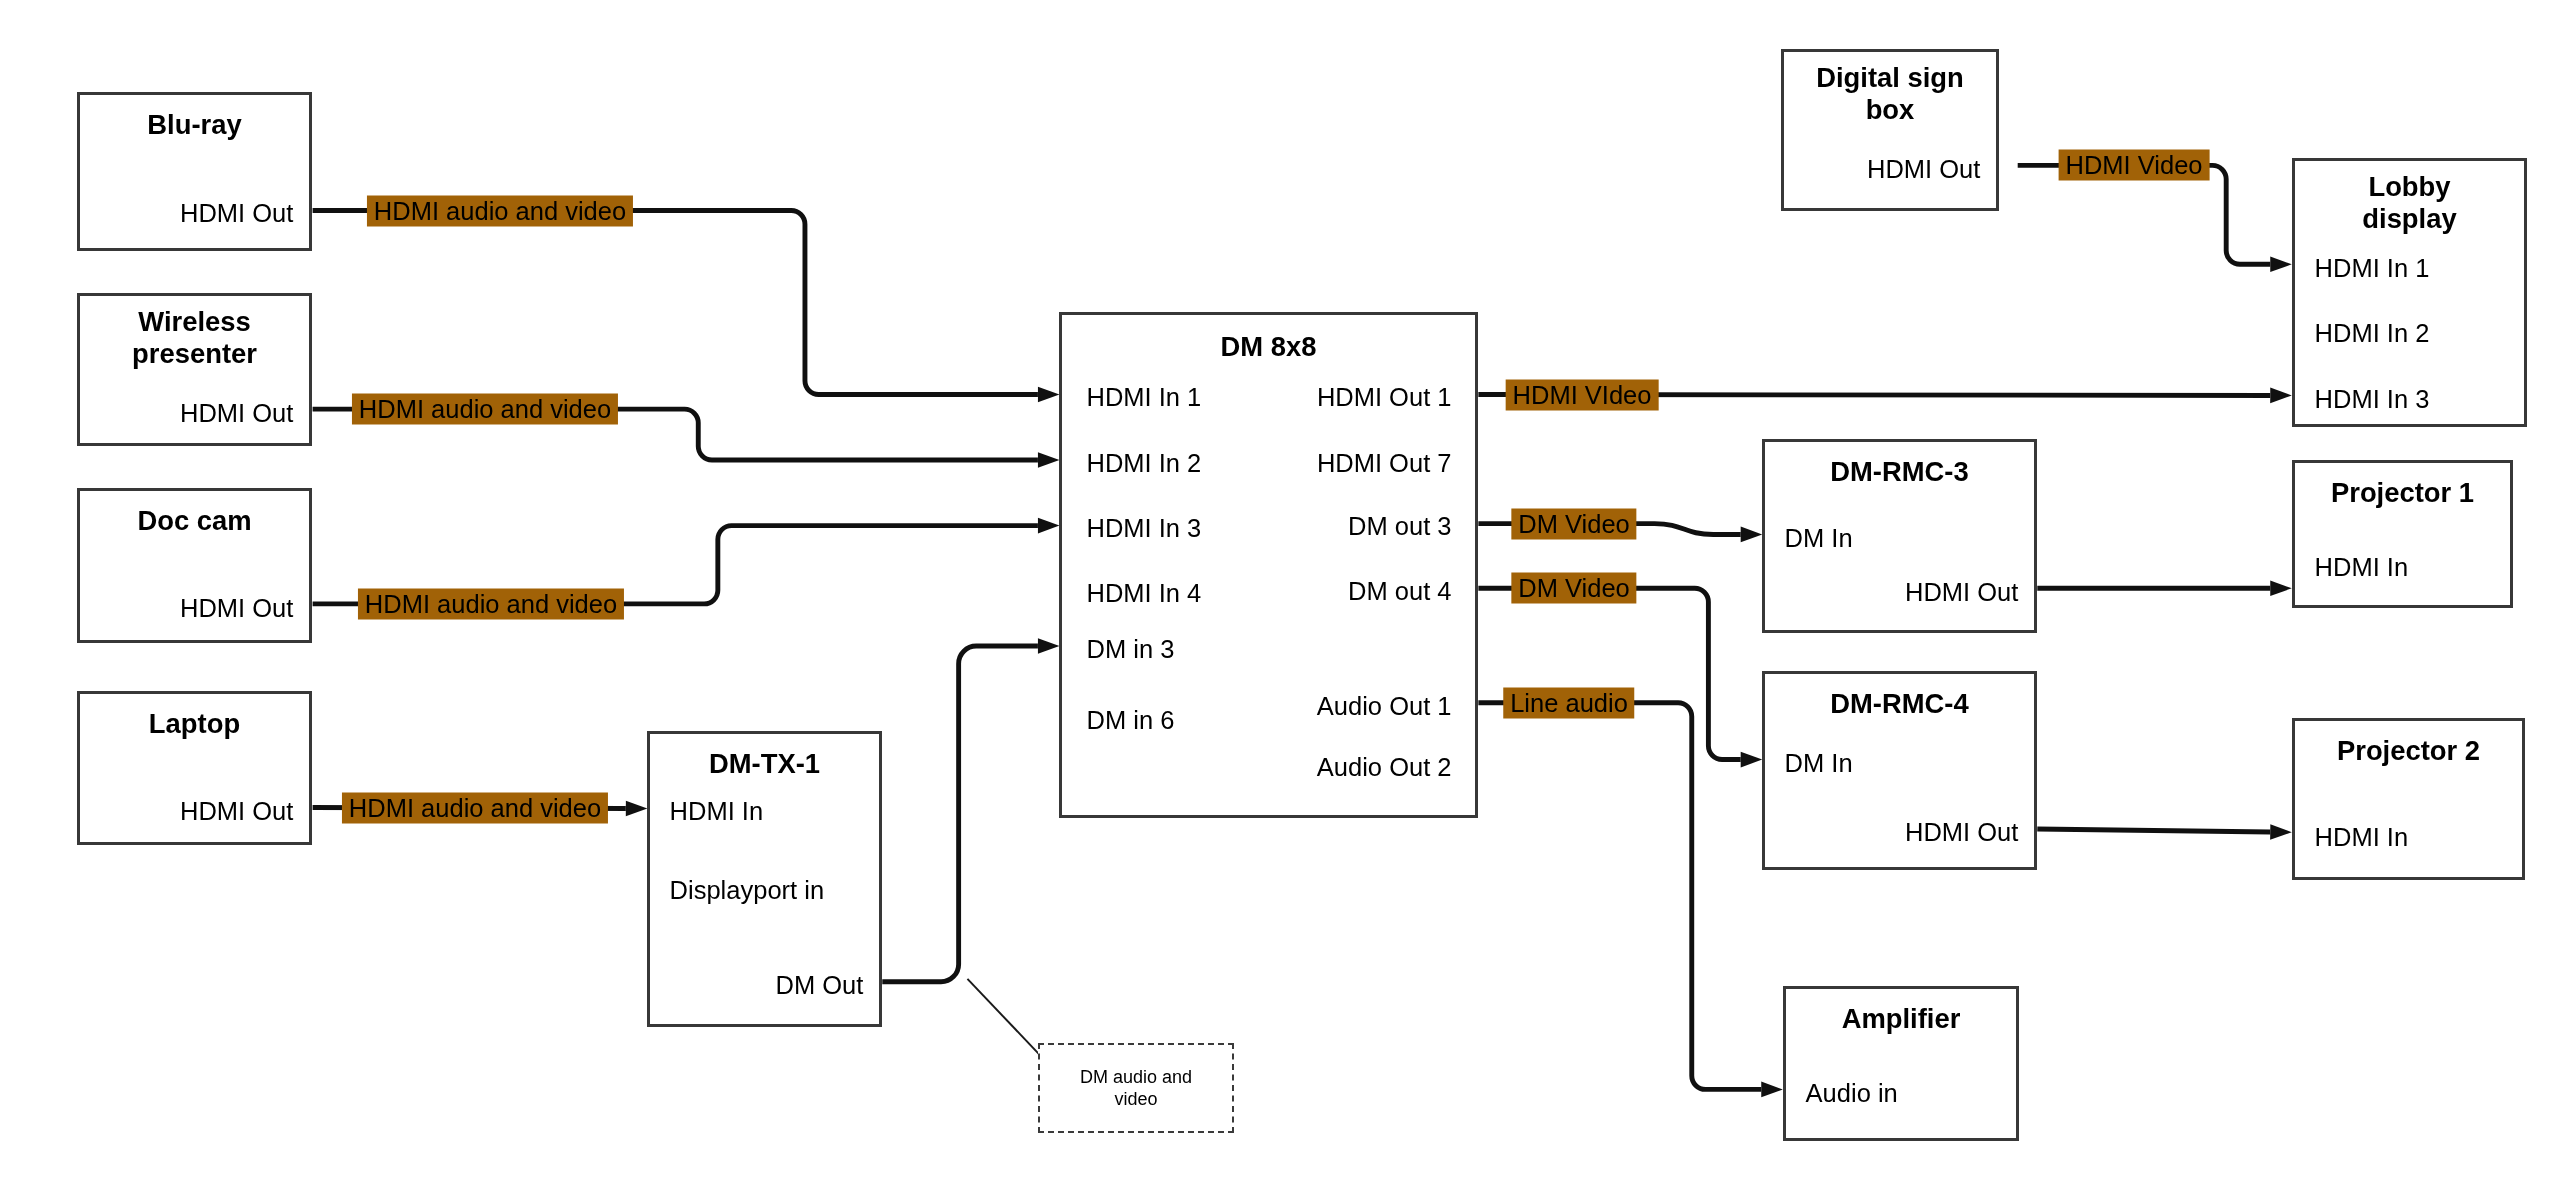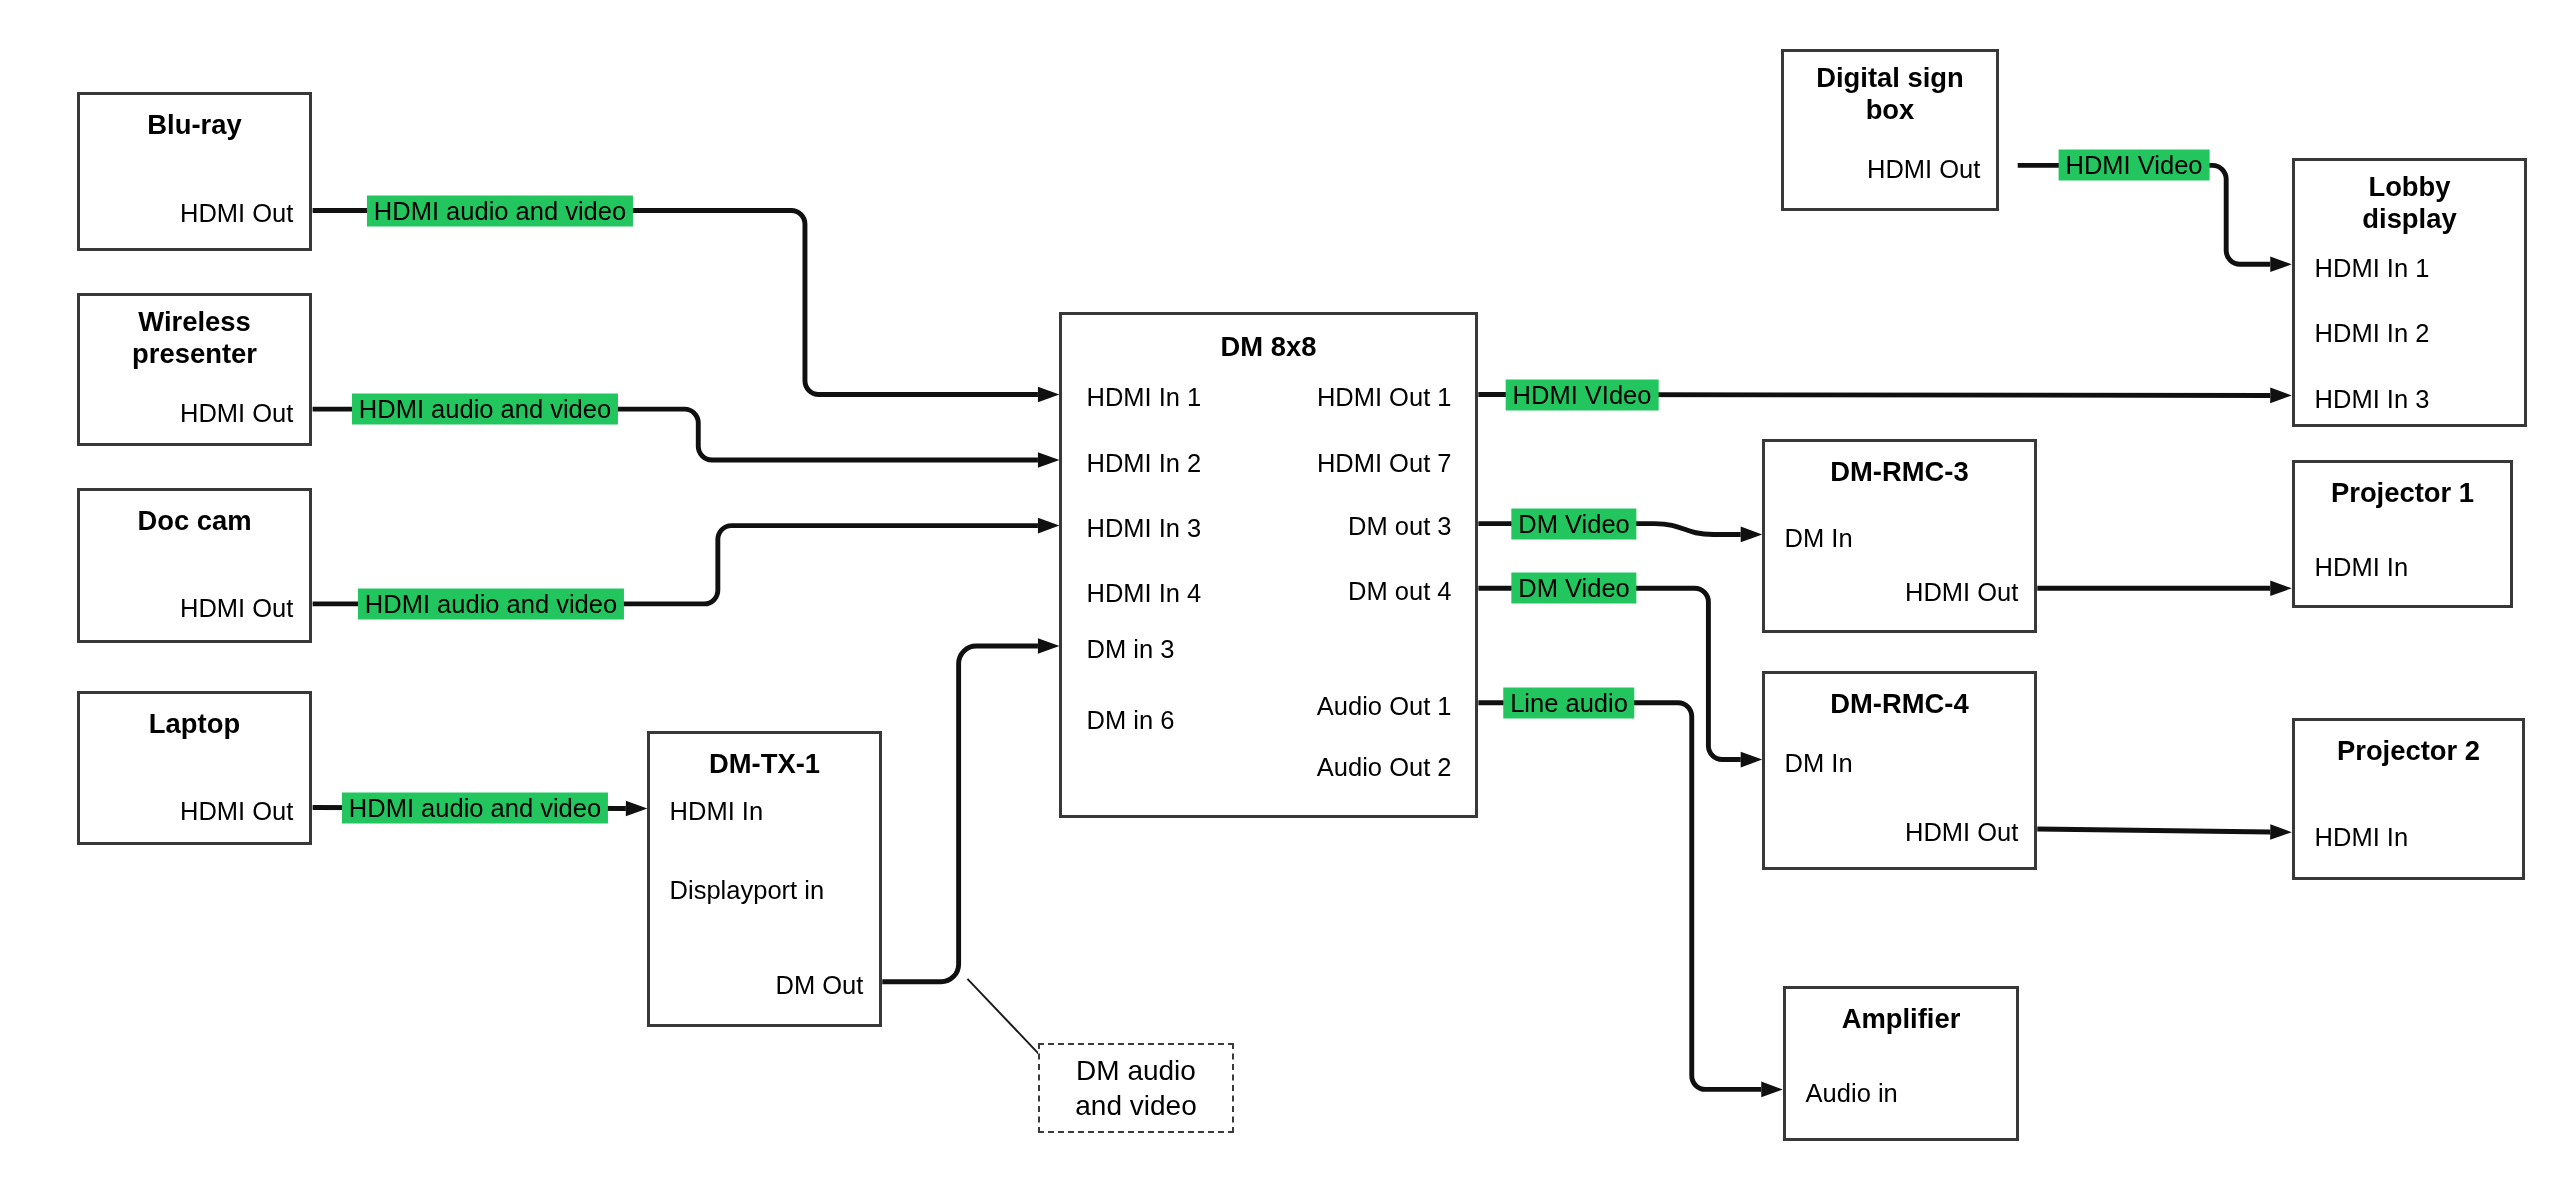--- a/index.html
+++ b/index.html
@@ -10,25 +10,25 @@
   #wires path.callout{fill:none;stroke:#1a1a1a;stroke-width:2;}
   .node{position:absolute;background:#ffffff;border:3.9px solid #383838;box-sizing:border-box;}
   .node .title{position:absolute;left:0;right:0;top:13.7px;text-align:center;
                font-weight:bold;font-size:27.4px;line-height:1.18;padding:0 27.4px;}
   .title.tight{top:9.8px;}
   .port{position:absolute;font-size:25.5px;white-space:nowrap;transform:translateY(-50%);}
   .port.pl{left:19.6px;}
   .port.pr{right:15.7px;text-align:right;}
   .dm8 .port.pl{left:24.5px;}
   .dm8 .port.pr{right:23.5px;margin-left:20px;}
-  .edge-label{position:absolute;transform:translate(-50%,-50%);background:#22c55e;
+  .edge-label{position:absolute;transform:translate(-50%,-50%);background:#a16207;
               padding:1px 6.9px;font-size:25.5px;white-space:nowrap;}
   .note{position:absolute;border:2px dashed #3a3a3a;background:#ffffff;box-sizing:border-box;
         display:flex;align-items:center;justify-content:center;text-align:center;
-        font-size:28px;line-height:1.25;padding:3.9px 17.6px;}
+        font-size:18px;line-height:1.25;padding:3.9px 17.6px;}
 </style>
 </head>
 <body>
 
 <div id="canvas">
 
   <svg id="wires" viewBox="0 0 2631 1227">
     <defs>
       <marker id="arrow" markerUnits="userSpaceOnUse" markerWidth="28" markerHeight="22" refX="2" refY="10" orient="auto">
         <path d="M2,2 L24,10 L2,18 Z" fill="#101010"></path>

